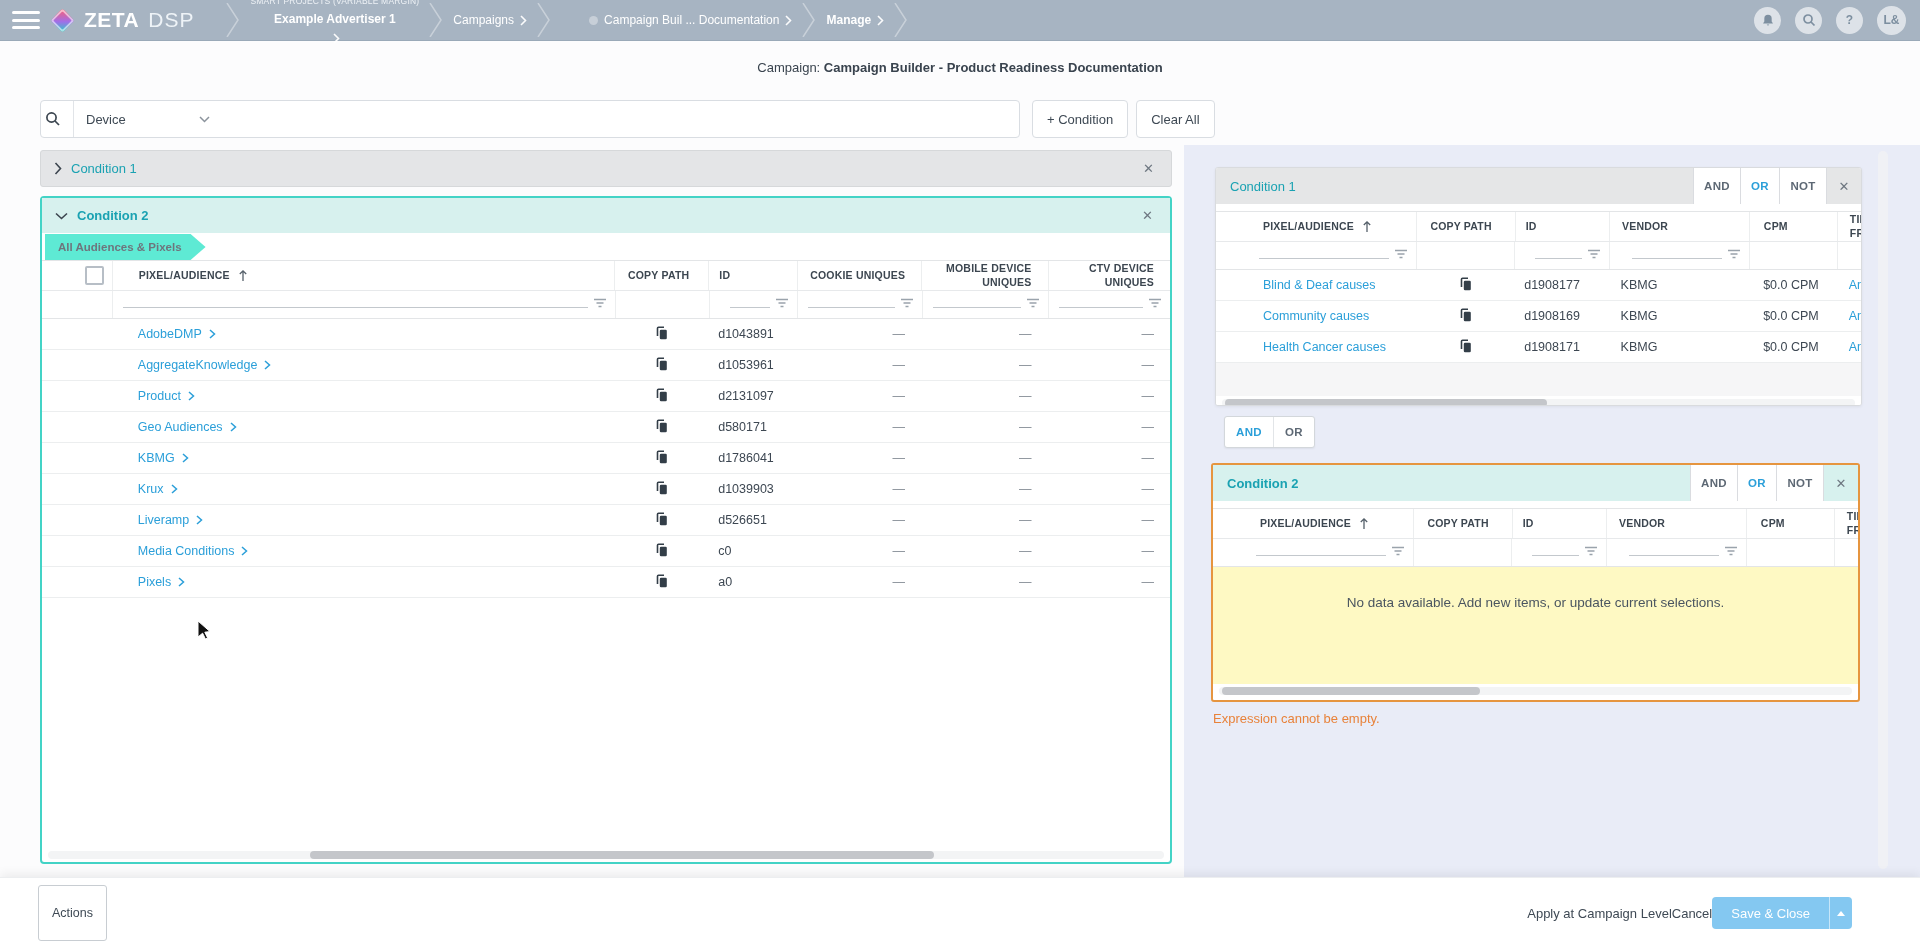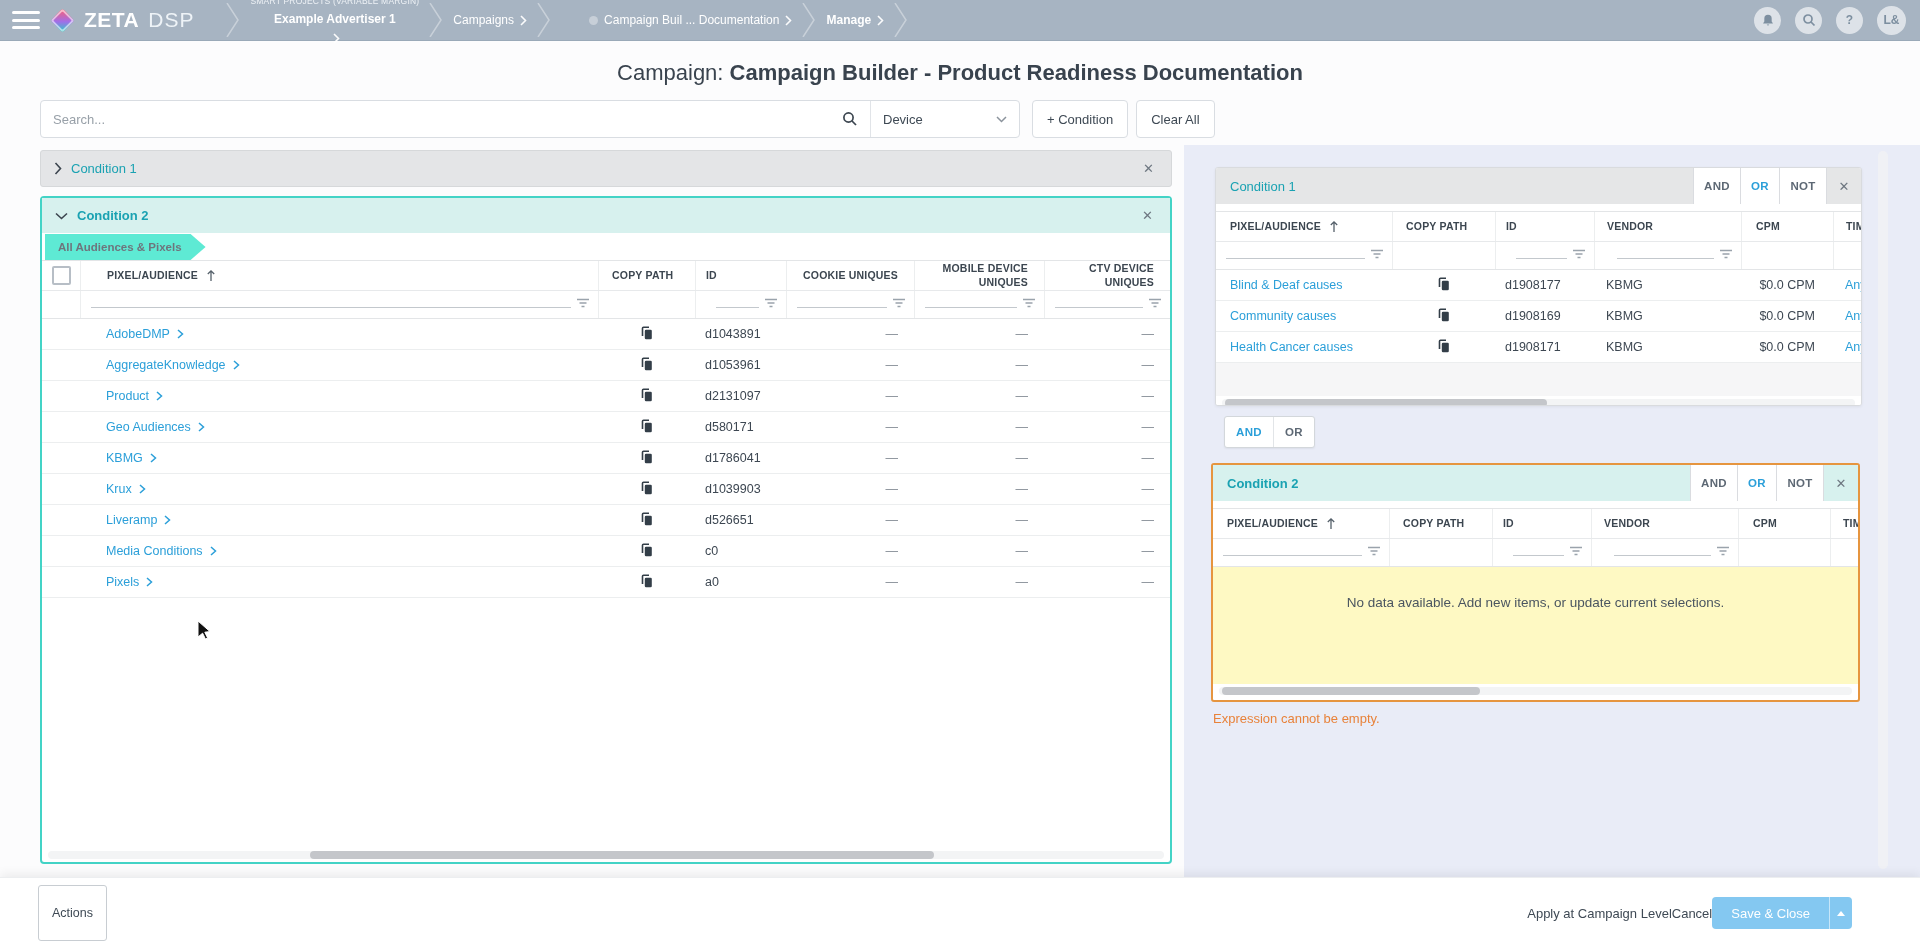--- a/index.html
+++ b/index.html
@@ -24,21 +24,21 @@
   .crumb-2line .main{font-size:12px;font-weight:bold;color:#fff;display:flex;align-items:center;gap:6px;flex-direction:column;}
   .crumb-label{font-size:12px;color:#fff;}
   .crumb-label.bold{font-weight:bold;}
   .crumb-dot{width:9px;height:9px;border-radius:50%;background:#ccd4dc;opacity:.85;}
   .top-spacer{flex:1;}
   .top-icons{display:flex;align-items:center;gap:14px;margin-right:14px;}
   .circle-btn{width:27px;height:27px;border-radius:50%;background:rgba(255,255,255,.62);
     display:flex;align-items:center;justify-content:center;color:#7d8fa0;font-size:12px;font-weight:bold;cursor:pointer;}
 
   
-  .page-title{position:absolute;top:60px;left:0;right:0;text-align:center;font-size:22px;color:#39434e;}
+  .page-title{position:absolute;top:60px;left:0;right:0;text-align:center;font-size:13px;color:#39434e;}
   .page-title b{font-weight:bold;}
   .toolbar{position:absolute;left:40px;top:100px;display:flex;align-items:stretch;height:38px;}
   .searchbar{width:978px;background:#fff;border:1px solid #d9dde2;border-radius:4px;display:flex;align-items:center;}
   .searchbar input{flex:1;border:none;outline:none;font:13px "Liberation Sans",sans-serif;color:#3e4954;padding:0 12px;background:transparent;}
   .searchbar input::placeholder{color:#98a0a8;}
   .search-glyph{margin:0 12px 0 4px;display:flex;}
   .sb-divider{width:1px;align-self:stretch;background:#e1e4e8;}
   .device-select{width:124px;display:flex;align-items:center;justify-content:space-between;padding:0 12px;font-size:13px;color:#3e4954;cursor:pointer;}
   .tbtn{margin-left:12px;background:#fff;border:1px solid #d9dde2;border-radius:4px;padding:0 14px;
     font:13px "Liberation Sans",sans-serif;color:#3e4954;cursor:pointer;display:flex;align-items:center;}
@@ -54,21 +54,21 @@
   .cond2-panel{position:absolute;left:40px;top:196px;width:1128px;height:664px;background:#fff;
     border:2px solid #43d3c6;border-radius:4px;}
   .cond2-head{height:35px;background:#d7f1ee;display:flex;align-items:center;padding:0 13px;cursor:pointer;}
   .cond2-head .cond-title{font-weight:bold;}
   .tab-row{height:27px;display:flex;align-items:flex-end;}
   .tab{margin-left:3px;background:#5eead4;color:#6e757d;font-size:11.5px;font-weight:bold;
     height:26px;display:flex;align-items:center;padding:0 24px 0 13px;
     clip-path:polygon(0 0,calc(100% - 15px) 0,100% 50%,calc(100% - 15px) 100%,0 100%);cursor:pointer;}
 
   
-  .trow{display:flex;align-items:center;}
+  .trow{display:flex;align-items:center;padding-left:33px;}
   .th-row{height:29px;border-top:1px solid #e3e5e7;border-bottom:1px solid #e7e9eb;}
   .flt-row{height:27px;border-bottom:1px solid #e3e5e7;}
   .cell{height:100%;display:flex;align-items:center;box-sizing:border-box;overflow:hidden;}
   .th-row .cell,.flt-row .cell{border-left:1px solid #eceeef;}
   .th-row .cell:first-child,.flt-row .cell:first-child{border-left:none;}
   .th{font-size:10.5px;font-weight:bold;color:#3c4650;letter-spacing:.2px;line-height:1.25;}
   .th.right{justify-content:flex-end;text-align:right;padding-right:14px;}
   .fline{flex:1;border-bottom:1px solid #c3c8cd;height:13px;margin:0 5px 7px 10px;}
   .flt-icon{margin:0 8px 4px 0;display:flex;}
   .drow{height:30px;border-bottom:1px solid #eceeef;font-size:12.5px;}
@@ -225,21 +225,20 @@
     </div>
   </header>
 
   <div class="page-title">
     <span>Campaign:</span>
     <b>Campaign Builder - Product Readiness Documentation</b>
   </div>
 
   <div class="toolbar">
     <div class="searchbar">
-      <input placeholder="Search..." style="">
       <span class="search-glyph">
         <svg width="16" height="16" viewBox="0 0 16 16">
             <circle cx="6.5" cy="6.5" r="4.6" stroke="#3b454f" stroke-width="1.7" fill="none"></circle>
             <path d="M10 10l4 4" stroke="#3b454f" stroke-width="1.7"></path>
           </svg>
       </span>
       <div class="sb-divider"></div>
       <div class="device-select">
         <span>Device</span>
         <svg width="11" height="7">

